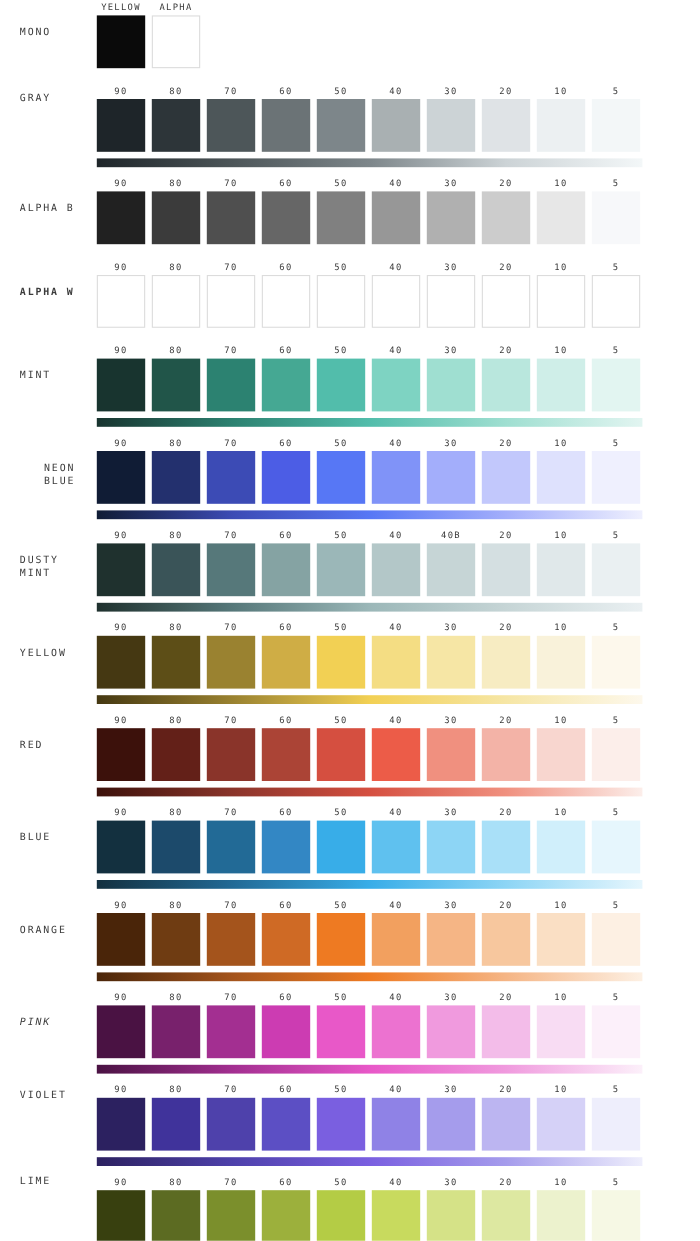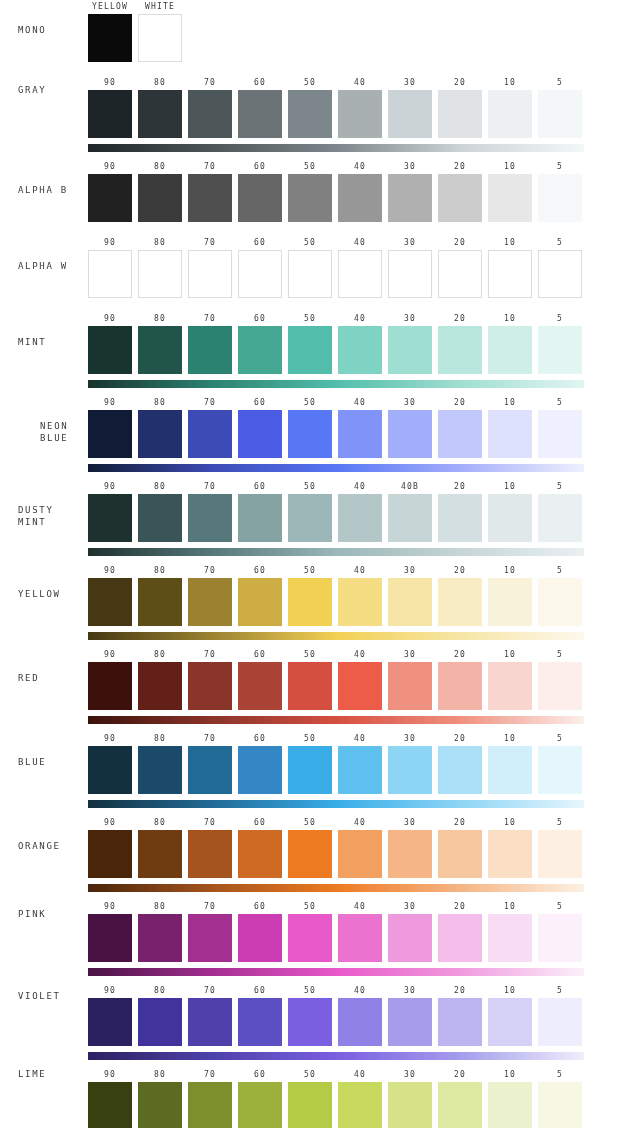--- a/index.html
+++ b/index.html
@@ -94,21 +94,21 @@
 </style>
 </head>
 <body>
 
 <div id="sheet">
     <div class="palette-row">
       <div class="row-label" style="margin-top: 24px;">MONO</div>
       <div class="row-body">
         <div class="tick-row">
           <div class="tick">YELLOW</div>
-          <div class="tick">WHITE</div>
+          <div class="tick">ALPHA</div>
         </div>
         <div class="swatch-row">
           <div class="swatch" title="MONO BLACK" style="background: rgb(10, 10, 10);"></div>
           <div class="swatch bordered" title="MONO WHITE" style="background: rgb(255, 255, 255);"></div>
         </div>
       </div>
     </div>
     <div class="row-spacer"></div>
     <div class="palette-row">
       <div class="row-label" style="margin-top: 8px;">GRAY</div>
@@ -165,21 +165,21 @@
           <div class="swatch" title="ALPHA B 40" style="background: rgb(151, 151, 151);"></div>
           <div class="swatch" title="ALPHA B 30" style="background: rgb(176, 176, 176);"></div>
           <div class="swatch" title="ALPHA B 20" style="background: rgb(204, 204, 204);"></div>
           <div class="swatch" title="ALPHA B 10" style="background: rgb(231, 231, 231);"></div>
           <div class="swatch" title="ALPHA B 5" style="background: rgb(247, 248, 250);"></div>
         </div>
       </div>
     </div>
     <div class="row-spacer"></div>
     <div class="palette-row">
-      <div class="row-label" style="margin-top: 24px;">ALPHA W</div>
+      <div class="row-label" style="margin-top: 24px; font-weight: bold;">ALPHA W</div>
       <div class="row-body">
         <div class="tick-row">
           <div class="tick">90</div>
           <div class="tick">80</div>
           <div class="tick">70</div>
           <div class="tick">60</div>
           <div class="tick">50</div>
           <div class="tick">40</div>
           <div class="tick">30</div>
           <div class="tick">20</div>
@@ -414,21 +414,21 @@
           <div class="swatch" title="ORANGE 30" style="background: rgb(245, 181, 133);"></div>
           <div class="swatch" title="ORANGE 20" style="background: rgb(247, 199, 158);"></div>
           <div class="swatch" title="ORANGE 10" style="background: rgb(250, 223, 196);"></div>
           <div class="swatch" title="ORANGE 5" style="background: rgb(253, 240, 227);"></div>
         </div>
         <div class="gradient-bar" style="background: linear-gradient(to right, rgb(74, 37, 9), rgb(164, 84, 28), rgb(238, 122, 34), rgb(245, 181, 133), rgb(253, 240, 227));"></div>
       </div>
     </div>
     <div class="row-spacer-sm"></div>
     <div class="palette-row">
-      <div class="row-label" style="margin-top: 8px;">PINK</div>
+      <div class="row-label" style="margin-top: 24px; font-style: italic;">PINK</div>
       <div class="row-body">
         <div class="tick-row">
           <div class="tick">90</div>
           <div class="tick">80</div>
           <div class="tick">70</div>
           <div class="tick">60</div>
           <div class="tick">50</div>
           <div class="tick">40</div>
           <div class="tick">30</div>
           <div class="tick">20</div>

